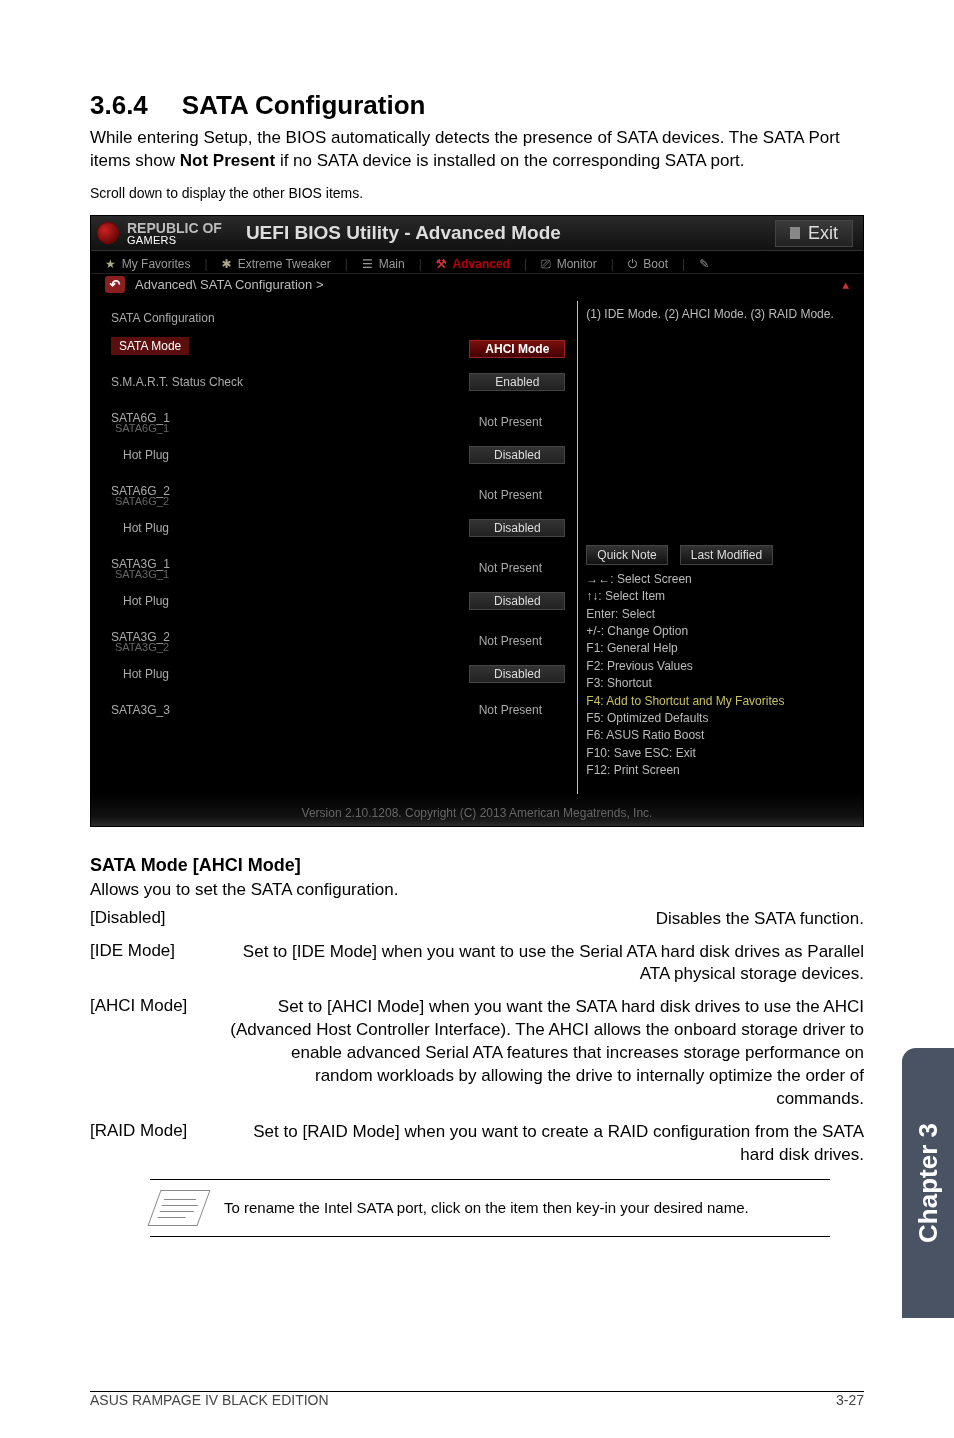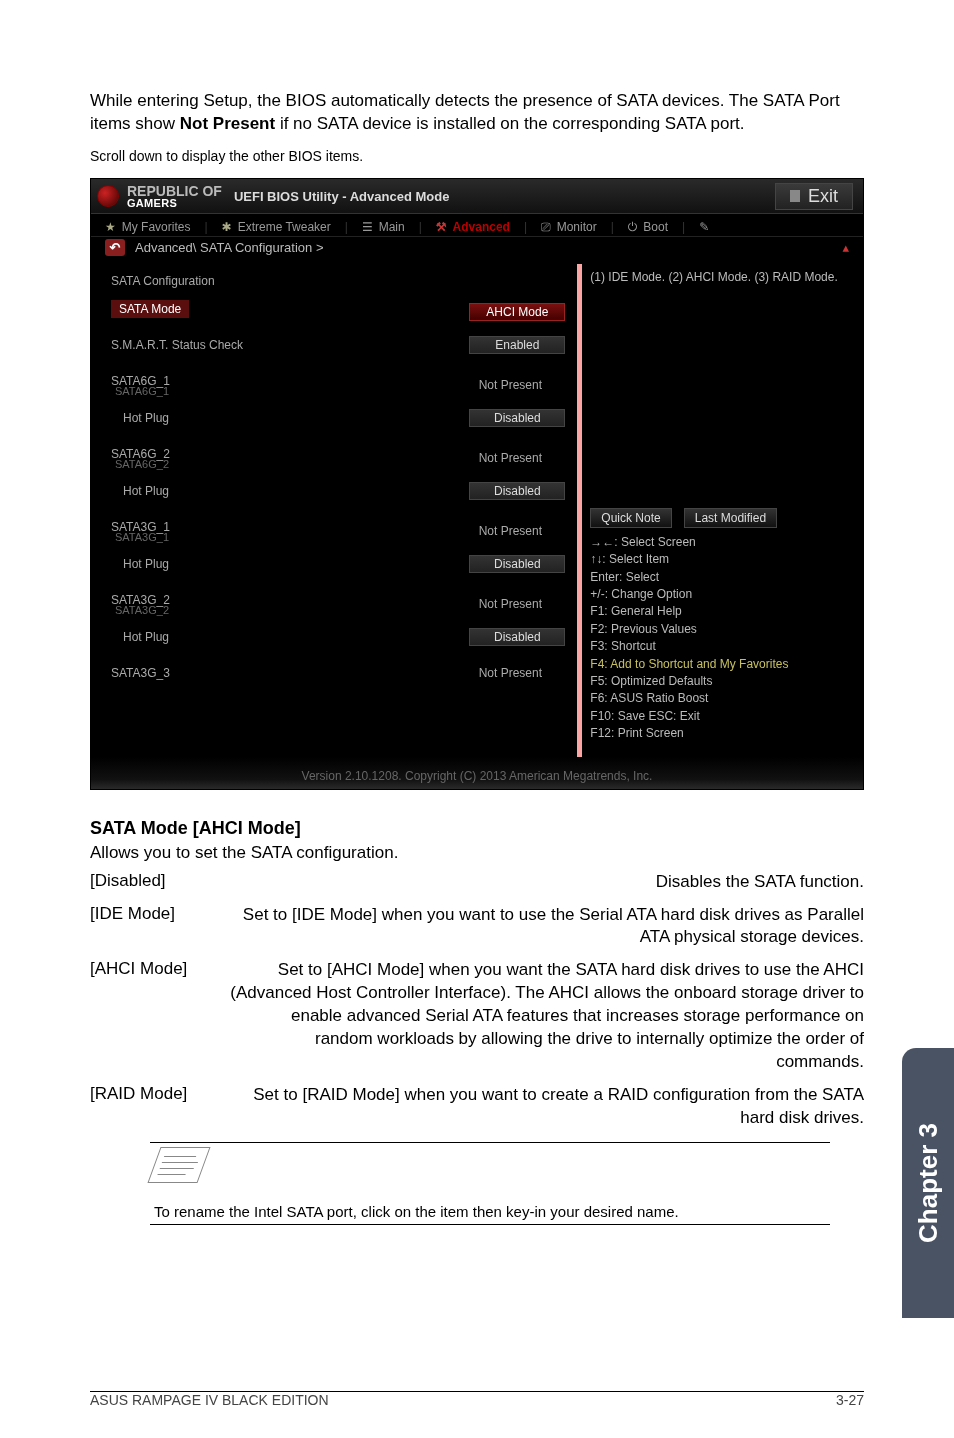--- a/index.html
+++ b/index.html
@@ -41,22 +41,22 @@
       border-bottom: 1px solid #333;
     }
     .bios-logo { display: flex; align-items: center; gap: 8px; }
     .bios-logo-icon {
       width: 22px; height: 22px; border-radius: 50%;
       background: radial-gradient(circle at 35% 35%, #c22, #400);
       border: 1px solid #800;
     }
     .bios-logo-text { line-height: 1; }
     .bios-logo-text .l1 { font-size: 14px; color: #bbb; font-weight: bold; }
-    .bios-logo-text .l2 { font-size: 11px; color: #fff; font-weight: bold; letter-spacing: 0.3px; }
-    .bios-title { color: #ddd; font-size: 13px; font-weight: bold; margin-left: 4px; }
+    .bios-logo-text .l2 { font-size: 11px; color: #fff; font-weight: normal; letter-spacing: 0.3px; }
+    .bios-title { color: #ddd; font-size: 19px; font-weight: bold; margin-left: 16px; }
     .bios-exit {
       background: linear-gradient(#3a3a3a,#222);
       border: 1px solid #444;
       padding: 2px 14px;
       color: #ddd;
       font-size: 18px;
       display: flex; align-items: center; gap: 8px;
     }
     .bios-exit .dooricon {
       width: 10px; height: 12px; background: #888;
@@ -90,21 +90,21 @@
     }
 
     .bios-body { display: flex; }
     .bios-left {
       flex: 0 0 63%;
       padding: 4px 10px 14px 18px;
     }
     .bios-right {
       flex: 1;
       padding: 6px 12px 14px 8px;
-      border-left: 5px solid #fca5a5;
+      border-left: 1px solid #fca5a5;
       color: #bbb;
       font-size: 12px;
     }
     .brow {
       display: flex; justify-content: space-between; align-items: center;
       padding: 6px 2px;
     }
     .blabel { color: #aaa; }
     .bsub { color: #666; font-size: 11px; padding-left: 4px; margin-top: -3px; }
     .bval-box {
@@ -117,20 +117,21 @@
       font-size: 12px;
     }
     .bval-red {
       background: linear-gradient(#7a1010,#400);
       border: 1px solid #922;
       color: #fff;
       padding: 1px 12px;
       min-width: 96px;
       text-align: center;
       font-size: 12px;
+      font-weight: bold;
     }
     .bval-text { color: #aaa; font-size: 12px; min-width: 110px; text-align: center; }
     .brow-group { margin-top: 8px; }
     .sata-cfg-sel {
       background: #5a0e0e; color: #fff; padding: 2px 8px;
       display: inline-block; margin-bottom: 6px;
     }
 
     .help-box { min-height: 130px; }
     .quicknote-row { display: flex; gap: 12px; margin-top: 108px; margin-bottom: 6px; }
@@ -155,30 +156,29 @@
     
     .subheading { font-size: 18px; font-weight: bold; margin-bottom: 4px; }
     .conf-text { font-size: 17px; margin-bottom: 8px; }
     .options { font-size: 17px; }
     .options .opt-row { display: flex; margin-bottom: 10px; }
     .options .opt-label { flex: 0 0 140px; }
     .options .opt-desc { flex: 1; line-height: 1.35; text-align: right; }
 
     .note-block {
       display: flex;
-      align-items: flex-start;
+      align-items: center;
       gap: 20px;
       margin-top: 12px;
-      padding: 4px 4px;
+      padding: 10px 4px;
       border-top: 1px solid #000;
       border-bottom: 1px solid #000;
       font-size: 15px;
       width: 680px;
       margin-left: 60px;
-      flex-direction: column;
     }
     .note-icon {
       width: 50px; height: 36px;
       transform: skewX(-20deg);
       background: #fff;
       border: 1px solid #888;
       position: relative;
       flex-shrink: 0;
     }
     .note-icon::after {
@@ -221,20 +221,23 @@
       font-size: 14px;
       color: #444;
       border-top: 1px solid #000;
     }
   </style>
 </head>
 <body>
 
 <div class="page-content">
 
+  <div class="section-heading">
+    <span class="num">3.6.4</span><span>SATA Configuration</span>
+  </div>
 
   <p class="intro-text">
     <span>While entering Setup, the BIOS automatically detects the presence of SATA devices. The SATA Port items show </span><b>Not Present</b><span> if no SATA device is installed on the corresponding SATA port.</span>
   </p>
 
   <p class="scroll-text">Scroll down to display the other BIOS items.</p>
 
   <div class="bios-box">
     <div class="bios-header">
       <div class="bios-logo">

